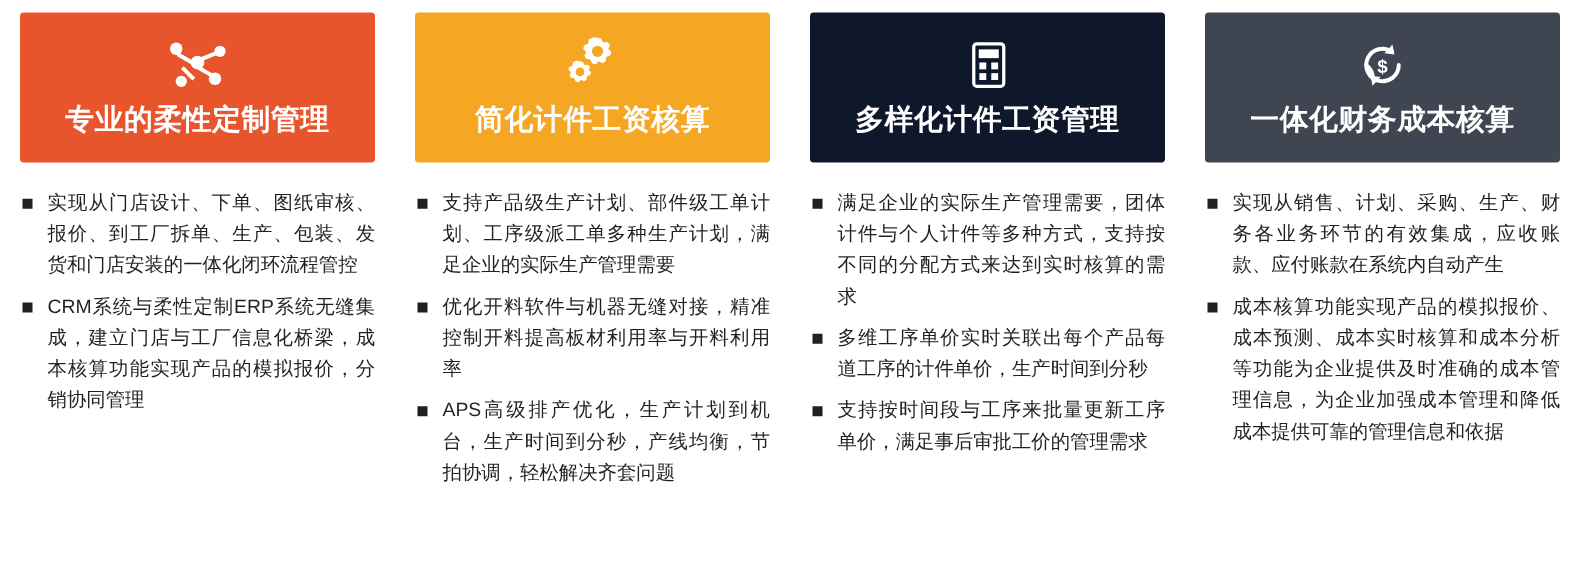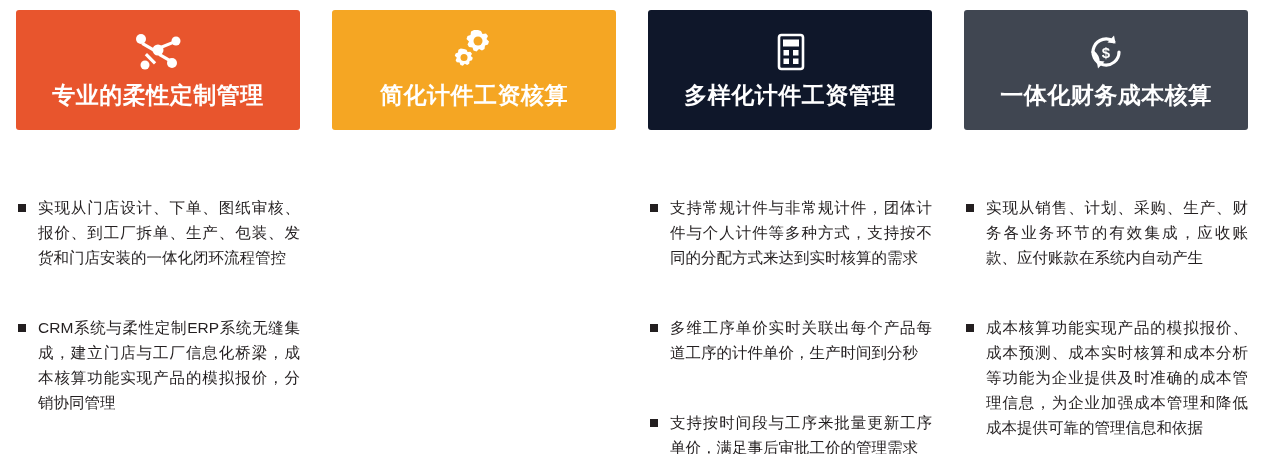--- a/index.html
+++ b/index.html
@@ -69,21 +69,20 @@
   }
   .bullet {
     position: relative;
     padding-left: 22px;
     font-size: 15.5px;
     line-height: 25px;
     color: #231f20;
     margin-bottom: 8px;
     text-align: justify;
     text-justify: inter-ideograph;
-    margin-top: 45px;
   }
   .bullet::before {
     content: "";
     position: absolute;
     left: 2px;
     top: 9px;
     width: 8px;
     height: 8px;
     background: #231f20;
   }
@@ -125,38 +124,43 @@
             <circle cx="0" cy="-2" r="4.5" fill="#f5a623"></circle>
           </g>
           <g transform="translate(16,30)">
             <path d="M0,-10 L2.5,-9.3 L3.6,-7 L6.4,-7.3 L8,-5.3 L6.8,-3 L8.8,-1.2 L8,1.2 L5.6,2 L5.2,4.8 L3.2,6 L0.8,4.8 L-1.2,6.8 L-3.6,6 L-4.4,3.6 L-7.2,3.2 L-8.4,1.2 L-7.2,-1.2 L-9.2,-3.2 L-8.4,-5.6 L-6,-6.4 L-5.6,-9.2 L-3.2,-10.4 Z"></path>
             <circle cx="0" cy="-1.5" r="3.5" fill="#f5a623"></circle>
           </g>
         </svg>
       </div>
       <div class="head-title">简化计件工资核算</div>
     </div>
+    <ul class="bullets">
+      <li class="bullet">支持产品级生产计划、部件级工单计划、工序级派工单多种生产计划，满足企业的实际生产管理需要</li>
+      <li class="bullet">优化开料软件与机器无缝对接，精准控制开料提高板材利用率与开料利用率</li>
+      <li class="bullet">APS高级排产优化，生产计划到机台，生产时间到分秒，产线均衡，节拍协调，轻松解决齐套问题</li>
+    </ul>
   </div>
 
   <div class="column">
     <div class="card-head" style="background:#0f172a">
       <div class="head-icon">
         <svg width="52" height="46" viewBox="0 0 52 46" fill="none">
           <rect x="15" y="6" width="24" height="34" rx="2.5" stroke="#ffffff" stroke-width="2.6"></rect>
           <rect x="19" y="10.5" width="16" height="7" fill="#ffffff"></rect>
           <rect x="19.5" y="21" width="5.5" height="5.5" fill="#ffffff"></rect>
           <rect x="29" y="21" width="5.5" height="5.5" fill="#ffffff"></rect>
           <rect x="19.5" y="29.5" width="5.5" height="5.5" fill="#ffffff"></rect>
           <rect x="29" y="29.5" width="5.5" height="5.5" fill="#ffffff"></rect>
         </svg>
       </div>
       <div class="head-title">多样化计件工资管理</div>
     </div>
     <ul class="bullets">
-      <li class="bullet">支持常规计件与非常规计件，团体计件与个人计件等多种方式，支持按不同的分配方式来达到实时核算的需求</li>
+      <li class="bullet">满足企业的实际生产管理需要，团体计件与个人计件等多种方式，支持按不同的分配方式来达到实时核算的需求</li>
       <li class="bullet">多维工序单价实时关联出每个产品每道工序的计件单价，生产时间到分秒</li>
       <li class="bullet">支持按时间段与工序来批量更新工序单价，满足事后审批工价的管理需求</li>
     </ul>
   </div>
 
   <div class="column">
     <div class="card-head" style="background:#404651">
       <div class="head-icon">
         <svg width="52" height="46" viewBox="0 0 52 46" fill="none">
           <path d="M39 23a13 13 0 1 1-5.2-10.4" stroke="#ffffff" stroke-width="3.2" stroke-linecap="round"></path>

